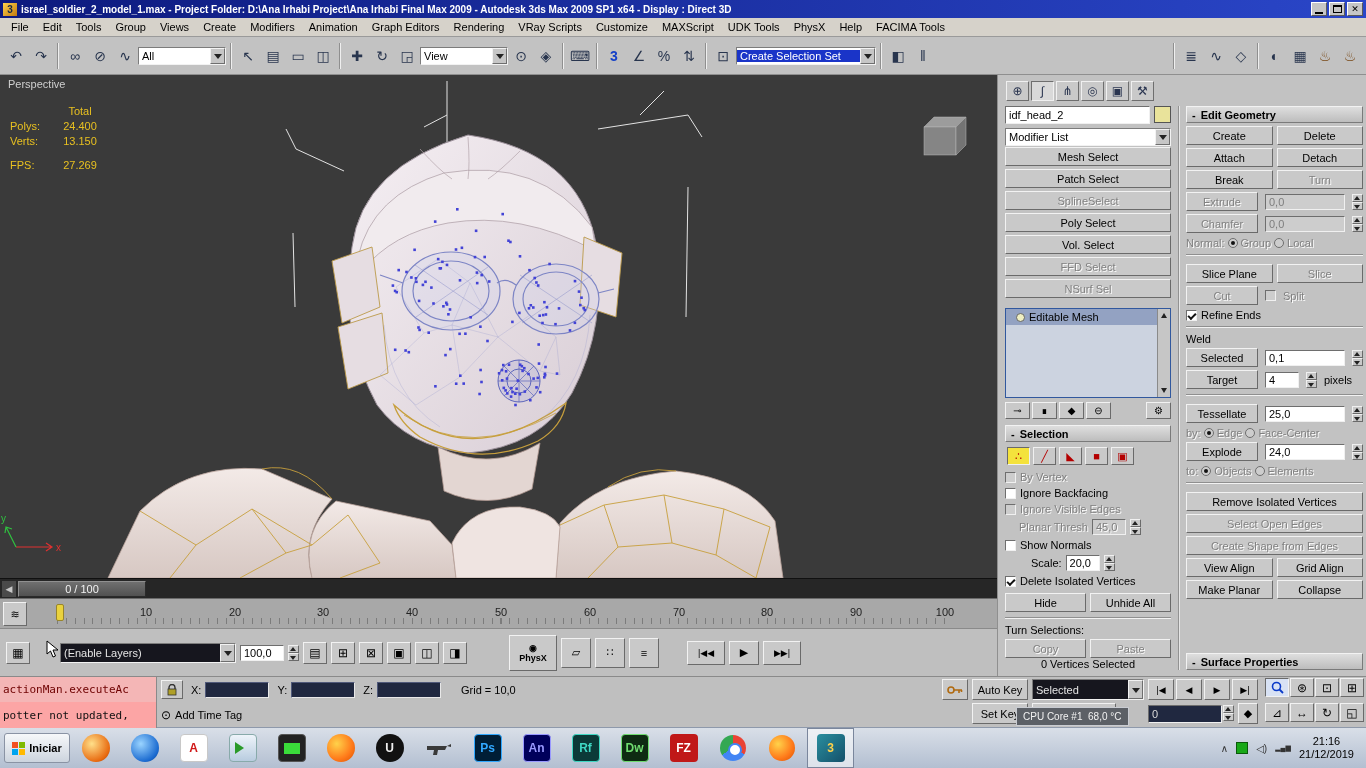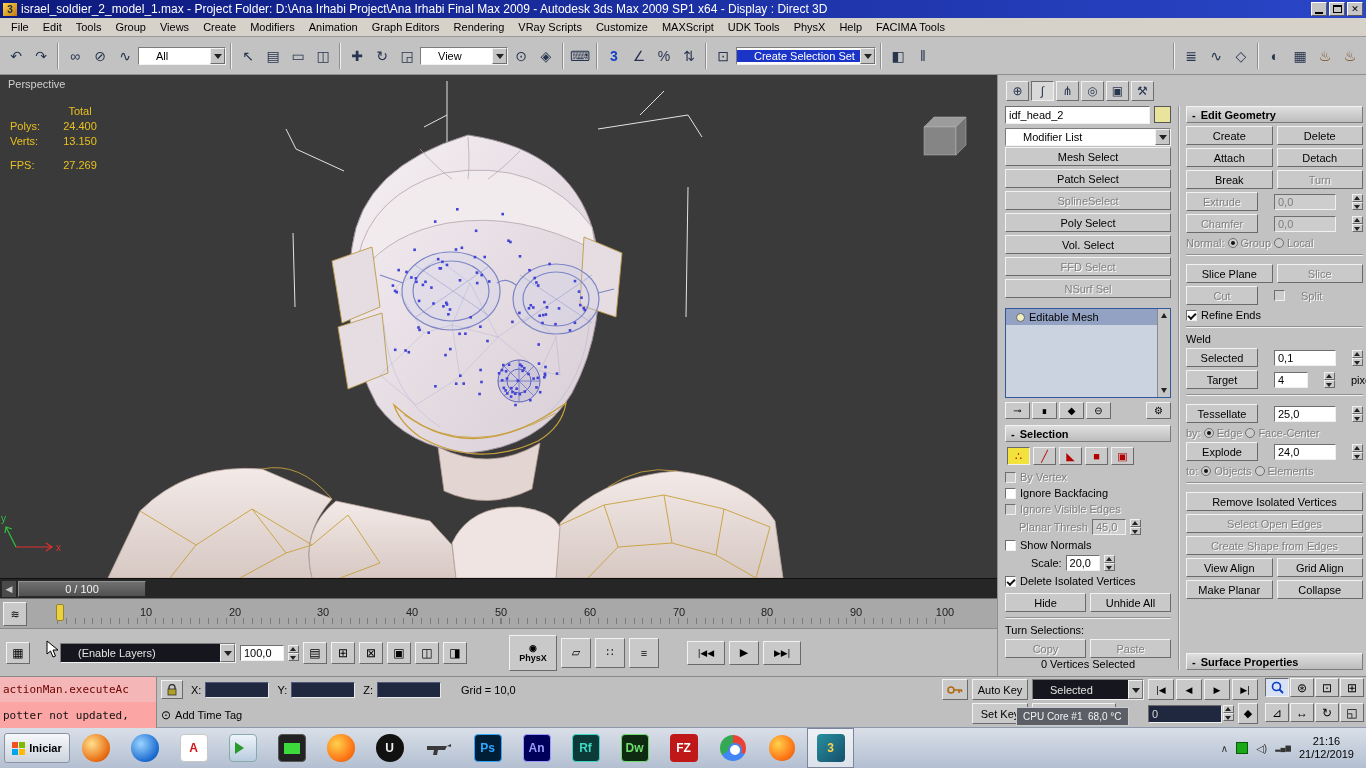--- a/index.html
+++ b/index.html
@@ -1,34 +1,34 @@
 <!DOCTYPE html>
 <html><head>
 <meta charset="utf-8">
 <style>
 *{margin:0;padding:0;box-sizing:border-box}
 html,body{width:1366px;height:768px;overflow:hidden}
 body{font-family:"Liberation Sans",sans-serif;font-size:11px;background:#c2c2c2;position:relative;color:#000}
 
 .titlebar{height:18px;background:linear-gradient(90deg,#0d1a7e,#2a46c8);display:flex;align-items:center;color:#fff;padding:0 3px;gap:4px}
 .title-ico{width:14px;height:13px;background:linear-gradient(135deg,#ffd24a,#c27a10);color:#1a2a44;font-weight:bold;font-size:10px;display:flex;align-items:center;justify-content:center;flex:none}
-.titlebar .t{font-weight:normal;font-size:12px;white-space:nowrap;overflow:hidden}
+.titlebar .t{font-weight:bold;font-size:10px;white-space:nowrap;overflow:hidden}
 .wbtns{margin-left:auto;display:flex;gap:2px;flex:none}
 .wbtn{width:16px;height:14px;background:#c6c6c6;border:1px solid;border-color:#fff #5a5a5a #5a5a5a #fff;display:flex;align-items:center;justify-content:center;color:#000;font-size:9px;line-height:1}
 .minglyph{width:8px;height:2px;background:#000;margin-top:7px}
 .maxglyph{width:9px;height:8px;border:1px solid #000;border-top-width:2px}
 
 .menubar{height:19px;background:#d6d2ca;display:flex;align-items:center;border-bottom:1px solid #9a9a9a;padding-left:4px}
 .menubar span{padding:2px 7px;white-space:nowrap}
 .toolbar{height:38px;background:#c2c2c2;display:flex;align-items:center;gap:1px;padding:0 4px;border-bottom:1px solid #8f8f8f}
 .tbtn{width:24px;height:24px;display:flex;align-items:center;justify-content:center;color:#28354e;font-size:14px;flex:none}
 .tbtn.blue{color:#1440c8;font-weight:bold}
 .tsep{width:2px;height:26px;border-left:1px solid #8f8f8f;border-right:1px solid #efefef;margin:0 3px;flex:none}
 .combo{height:18px;background:#fff;border:1px solid;border-color:#7c7c7c #f2f2f2 #f2f2f2 #7c7c7c;display:flex;align-items:center;flex:none}
-.combo .cv{flex:1;padding:0 17px;white-space:nowrap;overflow:hidden}
+.combo .cv{flex:1;padding:0 3px;white-space:nowrap;overflow:hidden}
 .combo.dark{background:#16161e}
 .combo.dark .cv{color:#e4e4e4}
 .combo.sel .cv{background:#1a34c8;color:#fff}
 .carr{width:15px;height:100%;background:#c6c6c6;border:1px solid;border-color:#f2f2f2 #6e6e6e #6e6e6e #f2f2f2;display:flex;align-items:center;justify-content:center;flex:none}
 .tri{width:0;height:0;border:4px solid transparent;border-top:5px solid #222;margin-top:5px}
 
 .btn{background:#c9c9c9;border:1px solid;border-color:#f2f2f2 #6a6a6a #6a6a6a #f2f2f2;display:flex;align-items:center;justify-content:center;height:19px;white-space:nowrap;overflow:hidden}
 .btn.dis{color:#818181;text-shadow:1px 1px 0 #fdfdfd}
 .fld{background:#fff;border:1px solid;border-color:#6e6e6e #f0f0f0 #f0f0f0 #6e6e6e;height:16px;display:flex;align-items:center;padding:0 3px}
 .fld.dis{background:#cdcdcd;color:#7e7e7e}
@@ -86,21 +86,21 @@
 .triu{width:0;height:0;border:3px solid transparent;border-bottom:5px solid #222}
 .trid{width:0;height:0;border:3px solid transparent;border-top:5px solid #222}
 .stkbar{display:flex;gap:2px;margin-top:4px}
 .mbtn{width:25px;height:17px;font-size:10px}
 .sor{display:flex;gap:3px;margin:5px 0 2px 2px}
 .soi{width:23px;height:18px;border:1px solid;border-color:#f0f0f0 #6a6a6a #6a6a6a #f0f0f0;background:#c9c9c9;color:#b40000;display:flex;align-items:center;justify-content:center;font-size:11px}
 .soi.active{background:#f4e23c;border-color:#6a6a6a #f0f0f0 #f0f0f0 #6a6a6a}
 .crow{display:flex;align-items:center;gap:4px;margin-top:4px}
 .row2{display:flex;gap:4px;margin-top:3px}
 .f1{flex:1;min-width:0}
-.spinrow{display:flex;gap:16px;margin-top:3px;align-items:center}
+.spinrow{display:flex;gap:7px;margin-top:3px;align-items:center}
 .w72{width:72px;flex:none}.w34{width:34px;flex:none}
 .rrow{display:flex;align-items:center;gap:3px;margin-top:4px}
 .statusline{margin-top:auto;text-align:center}
 
 .statusarea{height:51px;background:#bfbfbf;border-top:1px solid #8a8a8a;position:relative}
 .srow1,.srow2{display:flex;align-items:center;gap:4px;padding-right:426px}
 .srow1{height:25px}.srow2{height:26px}
 .listener{width:157px;height:100%;font-family:"DejaVu Sans Mono",monospace;font-size:11px;display:flex;align-items:center;padding:0 3px;flex:none;border-right:1px solid #8a8a8a;white-space:nowrap;overflow:hidden}
 .lpink{background:#f4b6b6;color:#6e0000}
 .lwhite{background:#fca5a5;color:#111}

